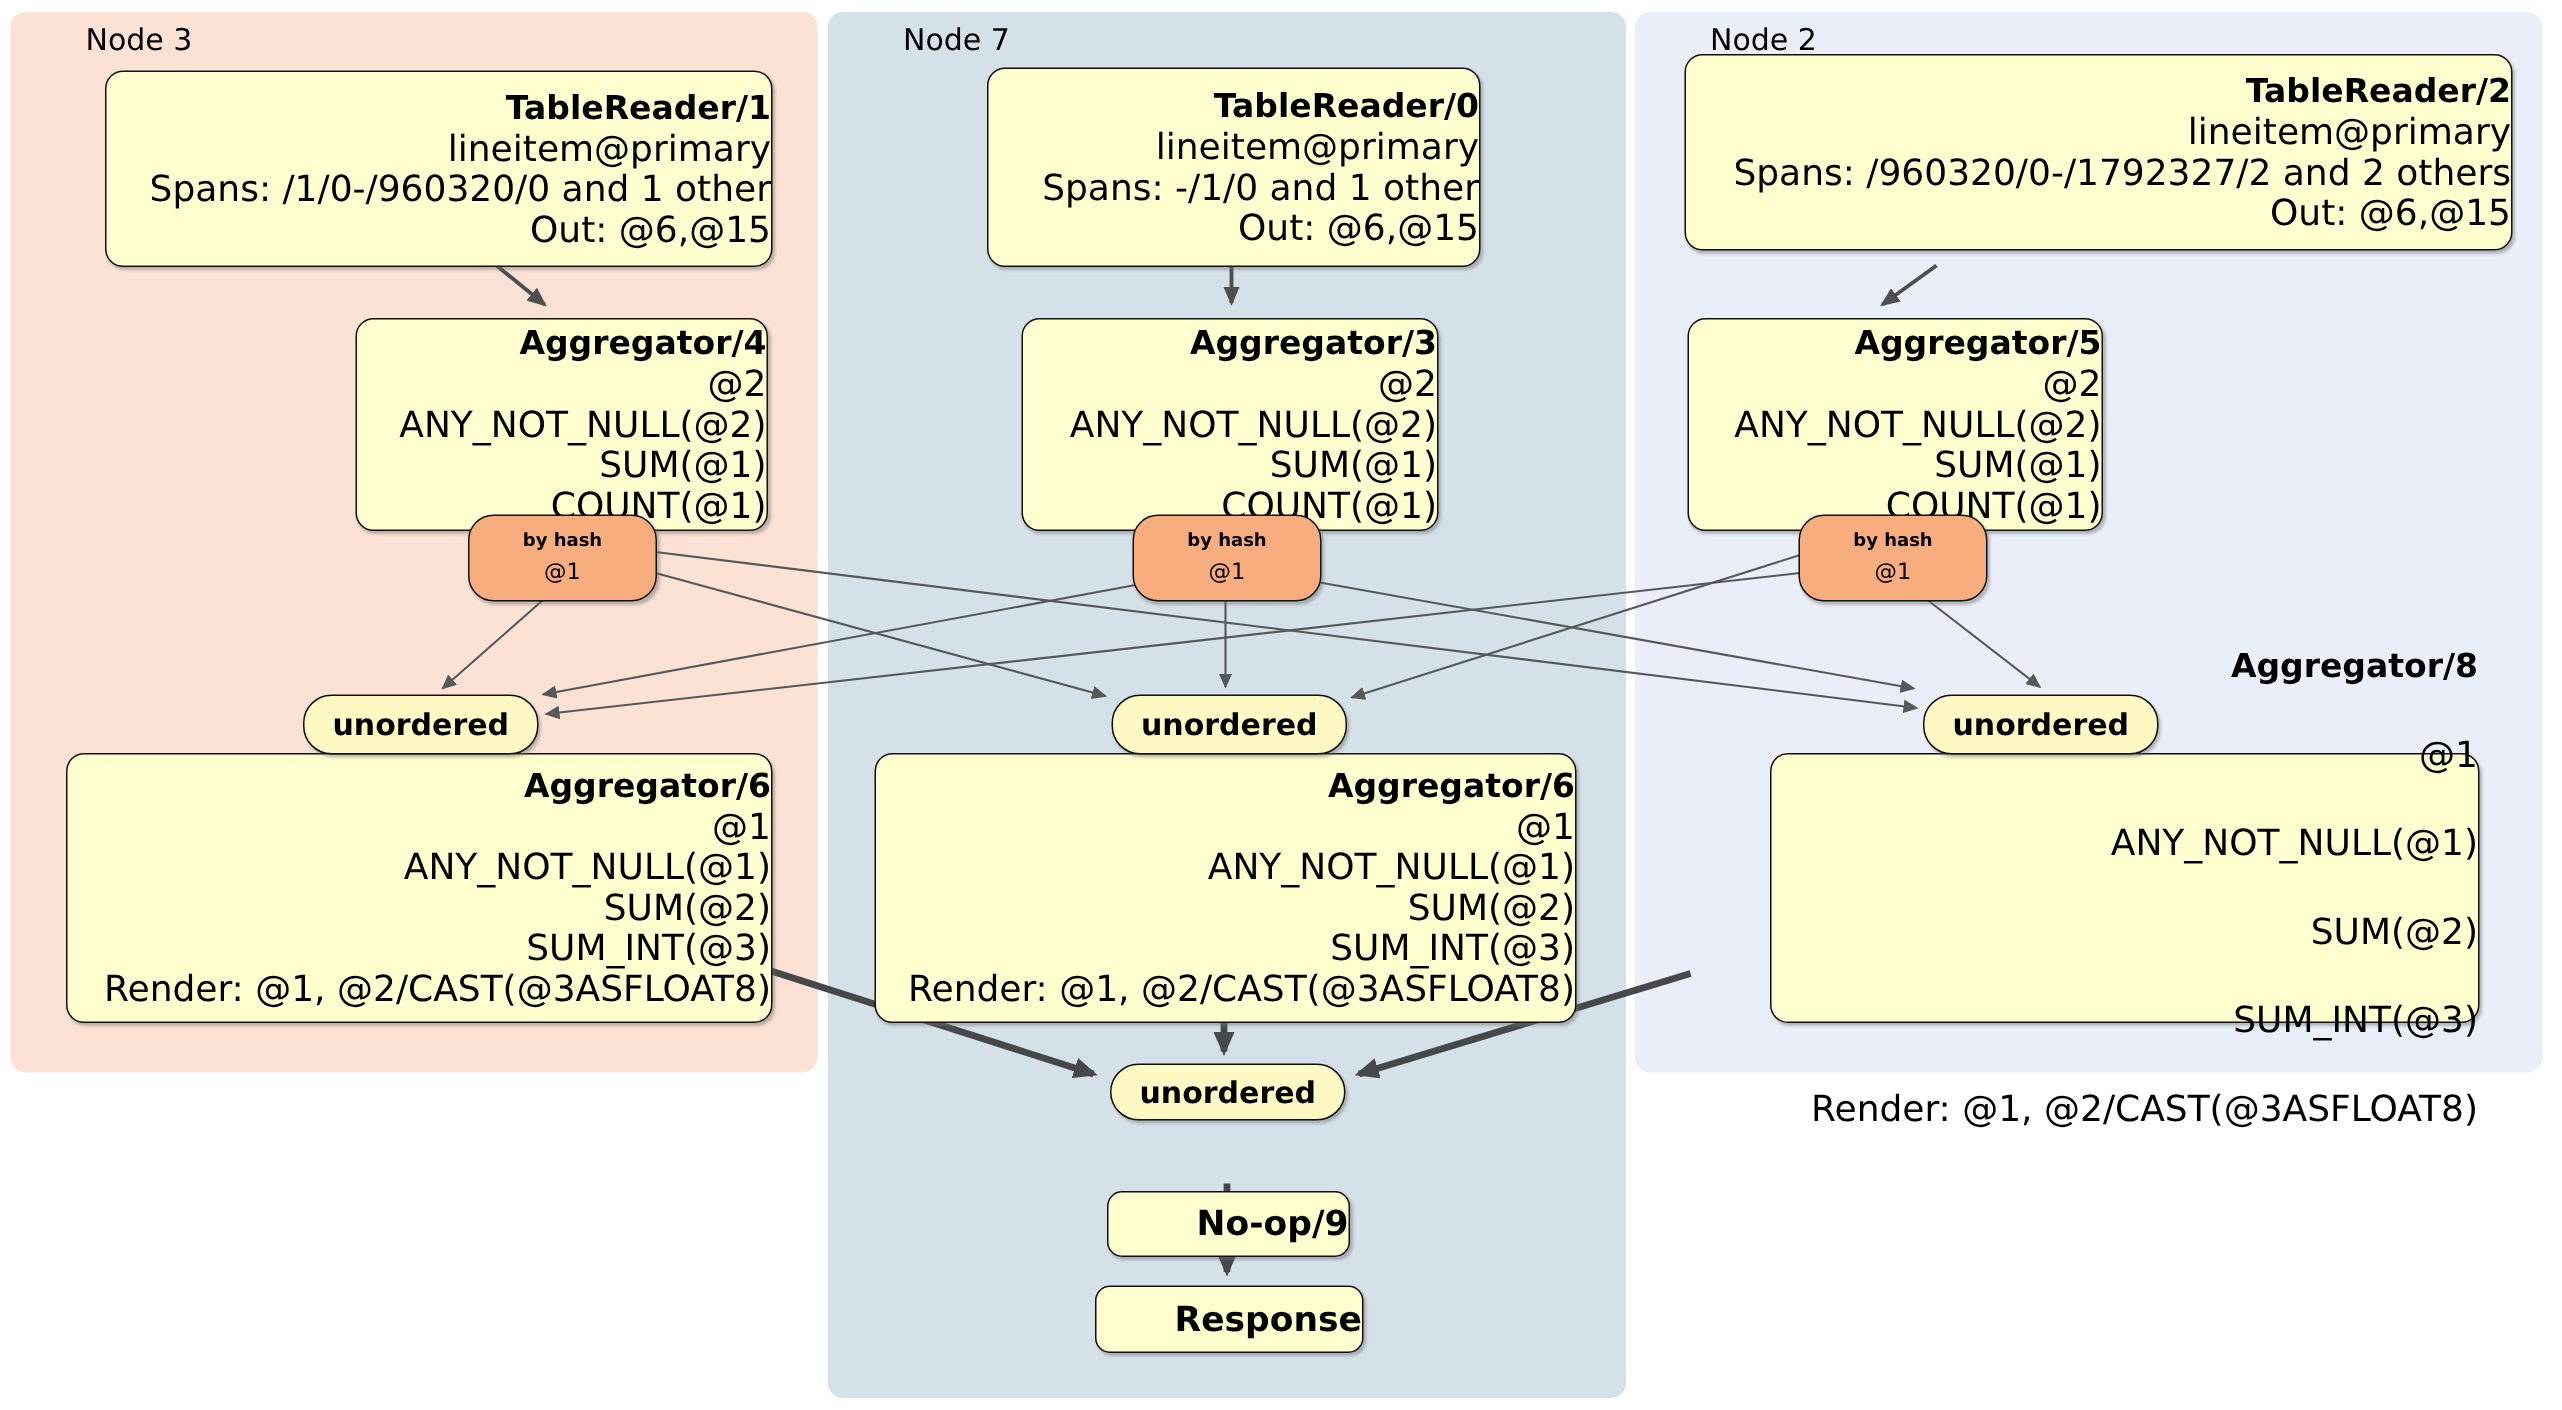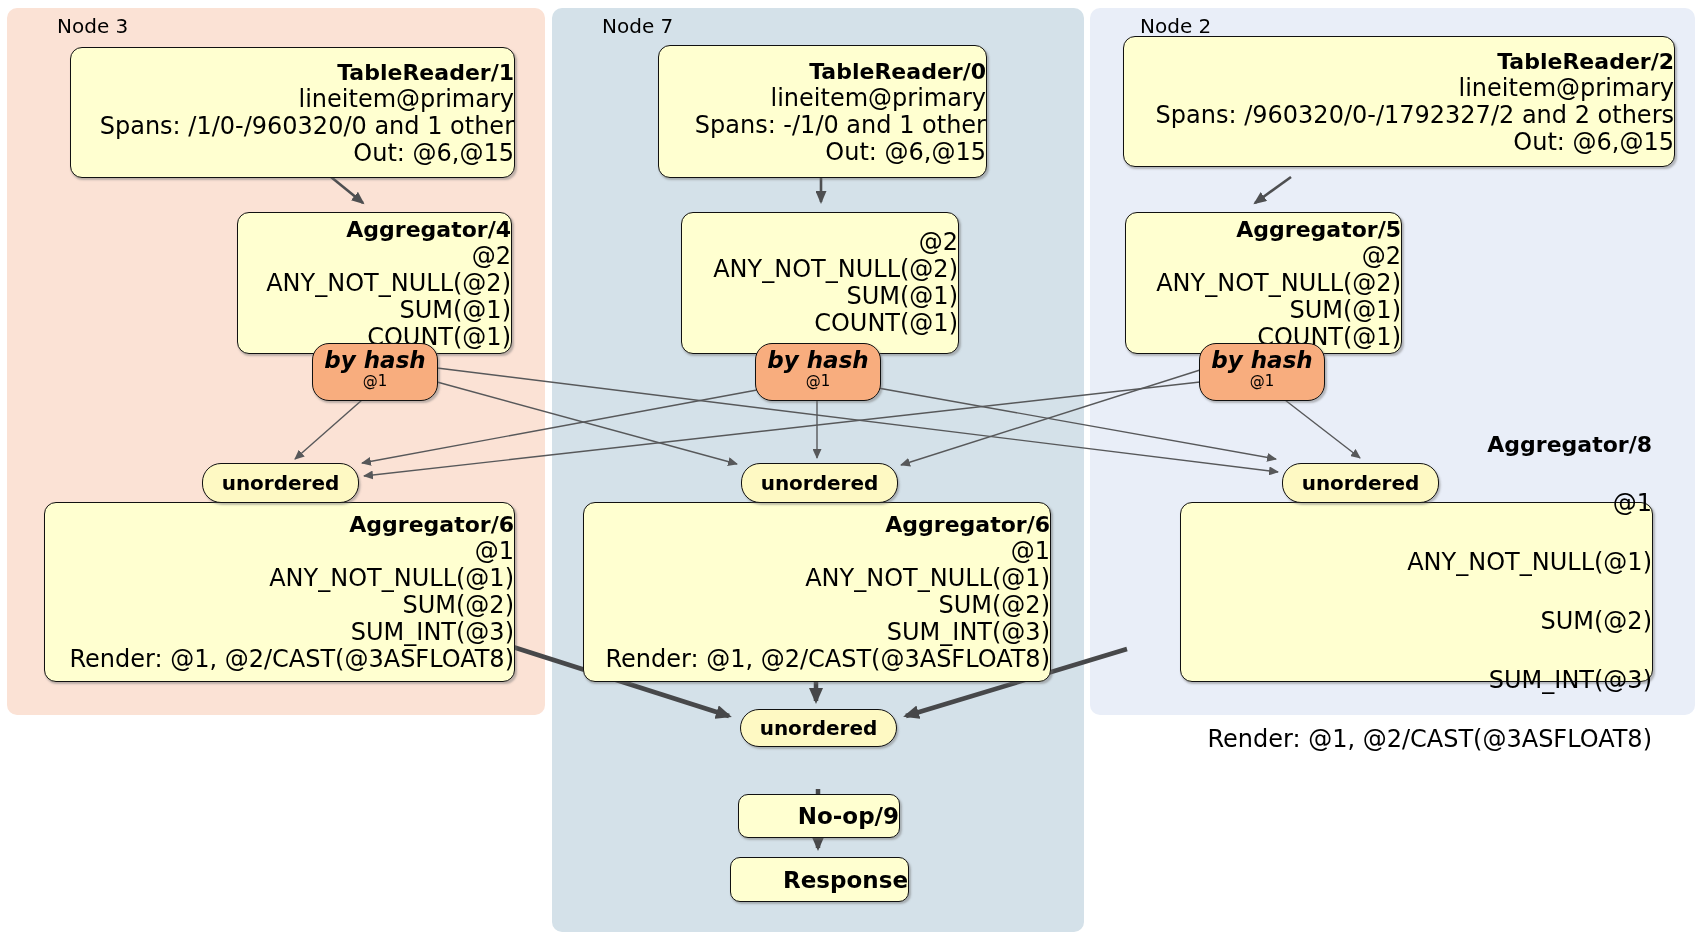--- a/index.html
+++ b/index.html
@@ -31,21 +31,21 @@
   #agg7{left:44px;top:502px;width:469px;height:178px;}
   #agg6{left:583px;top:502px;width:466px;height:178px;}
   #agg8{left:1180px;top:502px;width:471px;height:178px;gap:32px;}
   #noop9{left:738px;top:746px;width:160px;height:42px;border-radius:10px;margin-top:48px;}
   #response{left:730px;top:857px;width:177px;height:43px;border-radius:10px;}
   .pill{
     position:absolute;z-index:4;border:1.5px solid #111;text-align:center;
     box-shadow:1.5px 2px 2px rgba(110,110,110,.45);
   }
   .hash{background:#f8ad7e;border-radius:17px;}
-  .hash .pill-title{font-size:23px;font-weight:bold;line-height:25px;margin-top:4px;white-space:nowrap;font-style:italic;}
+  .hash .pill-title{font-size:12px;font-weight:bold;line-height:25px;margin-top:4px;white-space:nowrap;}
   .hash .pill-sub{font-size:15px;line-height:17px;white-space:nowrap;}
   #byhash-l{left:312px;top:343px;width:124px;height:56px;}
   #byhash-m{left:755px;top:343px;width:124px;height:56px;}
   #byhash-r{left:1199px;top:343px;width:124px;height:56px;}
   .unordered{
     background:#fef9c3;border-radius:19px;display:flex;align-items:center;justify-content:center;
   }
   .unordered .pill-title{font-size:20px;font-weight:bold;white-space:nowrap;}
   #unordered-l{left:202px;top:463px;width:155px;height:38px;}
   #unordered-m{left:741px;top:463px;width:155px;height:38px;}
@@ -121,20 +121,21 @@
 </div>
 
 <div class="nbox" id="agg4">
   <div class="nbox-title">Aggregator/4</div>
   <div class="nbox-line">@2</div>
   <div class="nbox-line">ANY_NOT_NULL(@2)</div>
   <div class="nbox-line">SUM(@1)</div>
   <div class="nbox-line">COUNT(@1)</div>
 </div>
 <div class="nbox" id="agg3">
+  <div class="nbox-title">Aggregator/3</div>
   <div class="nbox-line">@2</div>
   <div class="nbox-line">ANY_NOT_NULL(@2)</div>
   <div class="nbox-line">SUM(@1)</div>
   <div class="nbox-line">COUNT(@1)</div>
 </div>
 <div class="nbox" id="agg5">
   <div class="nbox-title">Aggregator/5</div>
   <div class="nbox-line">@2</div>
   <div class="nbox-line">ANY_NOT_NULL(@2)</div>
   <div class="nbox-line">SUM(@1)</div>

